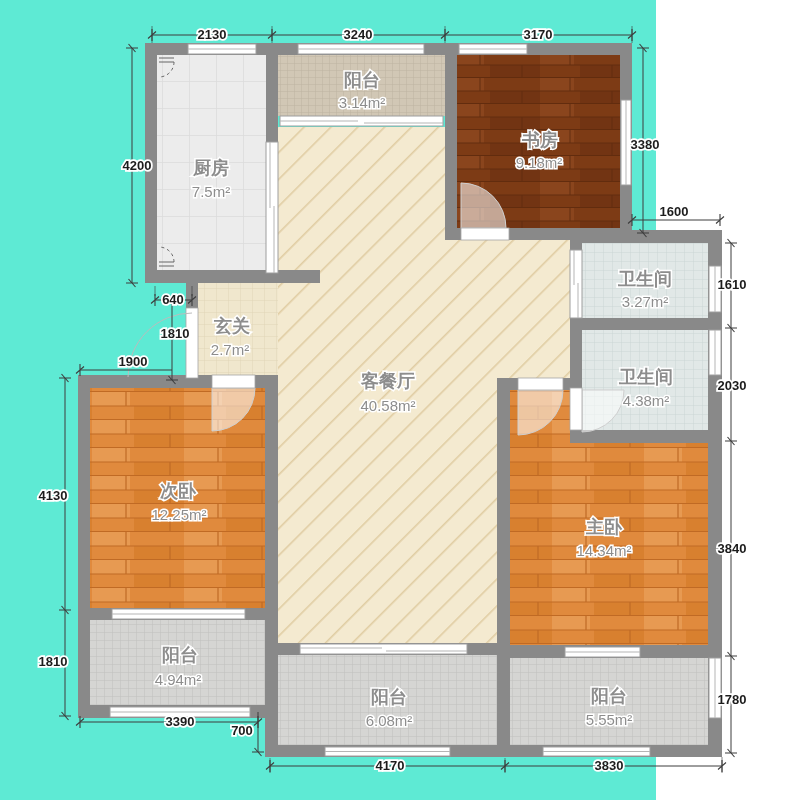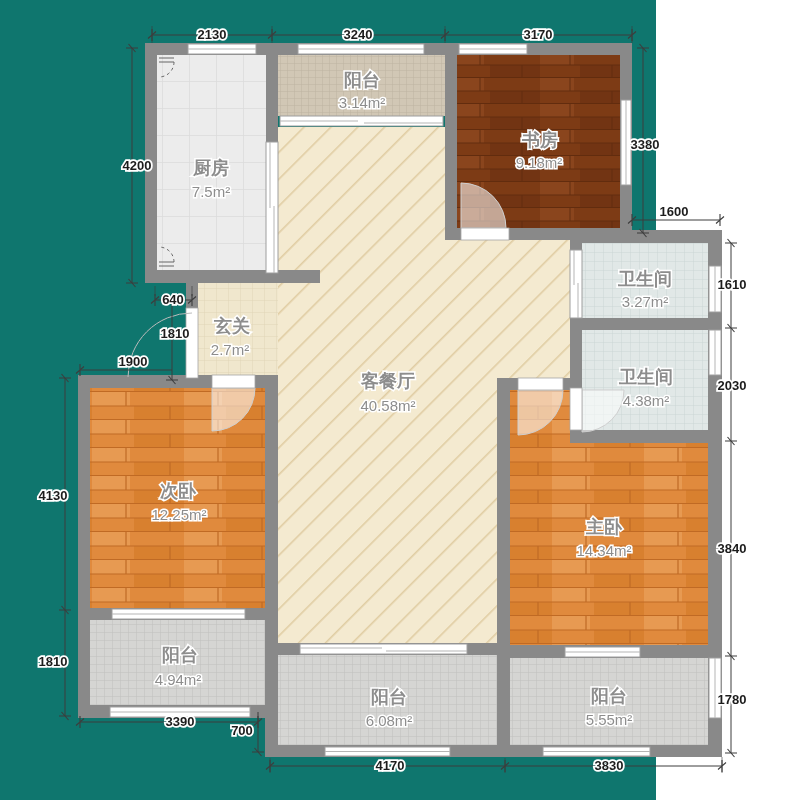--- a/index.html
+++ b/index.html
@@ -1,16 +1,16 @@
 <!DOCTYPE html>
 <html><head>
 <meta charset="utf-8">
 <style>
   html,body{margin:0;padding:0;background:#ffffff;}
-  .stage{width:656px;height:800px;position:relative;background:#0f766e;font-family:"Liberation Sans","DejaVu Sans",sans-serif;}
+  .stage{width:656px;height:800px;position:relative;background:#5eead4;font-family:"Liberation Sans","DejaVu Sans",sans-serif;}
   svg{display:block;}
   text{font-family:"Liberation Sans","DejaVu Sans",sans-serif;}
   .rn{font-size:18px;fill:#8d8d8d;stroke:#ffffff;stroke-width:3px;paint-order:stroke;text-anchor:middle;font-weight:bold;}
   .ra{font-size:15px;fill:#8d8d8d;stroke:#ffffff;stroke-width:3px;paint-order:stroke;text-anchor:middle;}
   .dt{font-size:13px;font-weight:bold;fill:#1c1c1c;stroke:#ffffff;stroke-width:3.5px;paint-order:stroke;text-anchor:middle;}
   .wall{fill:#898989;}
   .dim{stroke:#3d3d3d;stroke-width:1;}
   .ext{stroke:#3d3d3d;stroke-width:0.8;opacity:.8;}
   .win{fill:#ffffff;stroke:#9e9e9e;stroke-width:1;}
   .winline{stroke:#b5b5b5;stroke-width:1;fill:none;}

